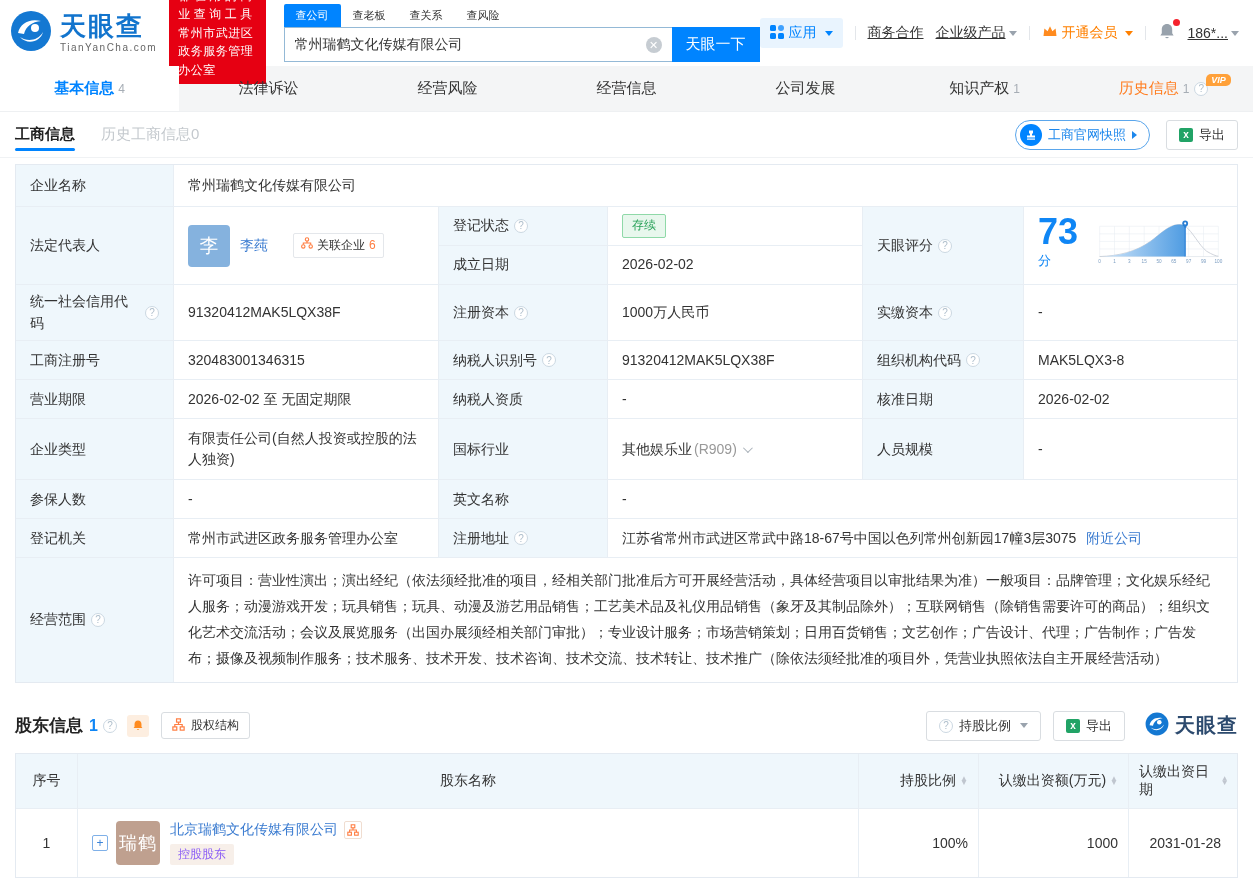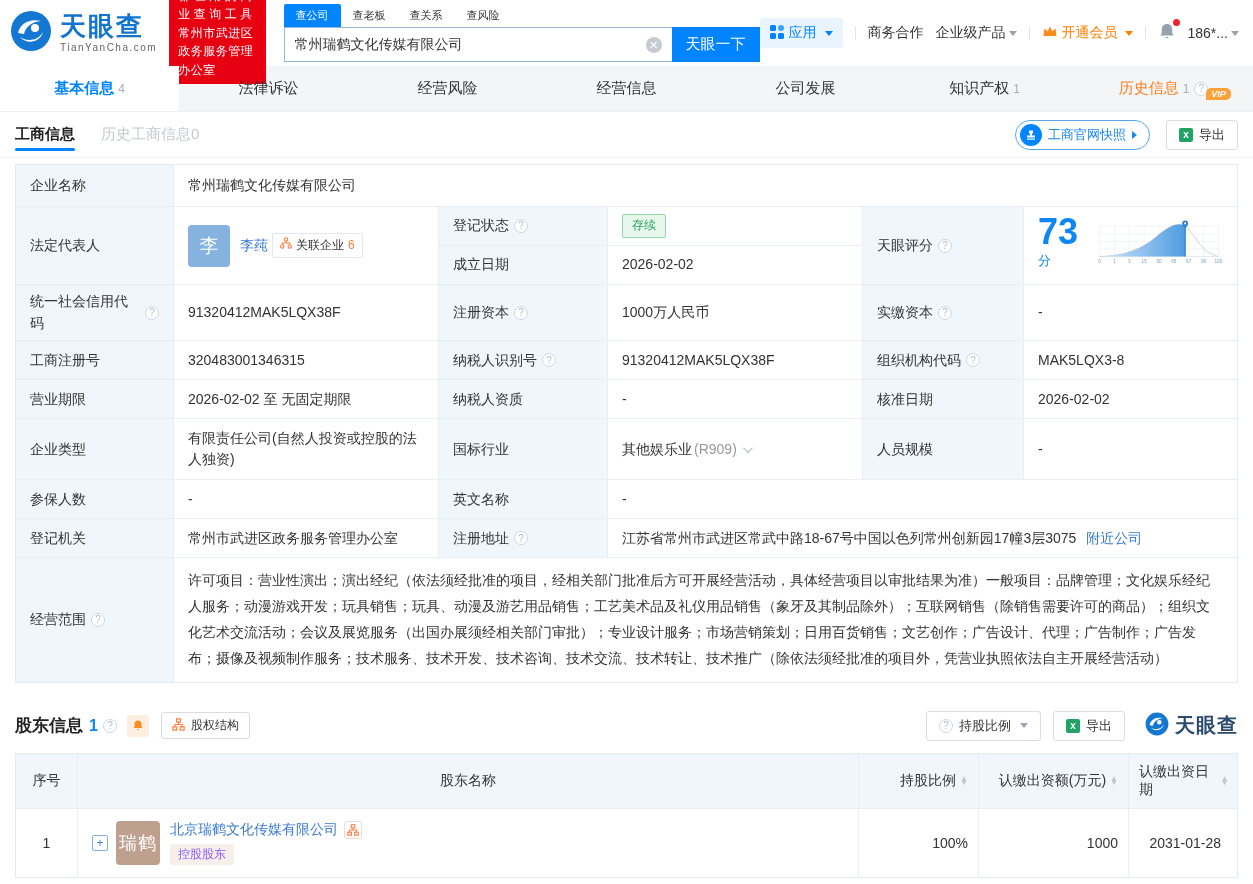--- a/index.html
+++ b/index.html
@@ -22,31 +22,31 @@
   .sinput { width:388px; height:35px; border:1px solid #94b9d6; border-right:none; padding:0 30px 0 10px; font-size:14px; color:#333; outline:none; font-family:inherit; }
   .sclear { width:16px; height:16px; border-radius:50%; background:#c6ccd2; color:#fff; font-size:11px; display:flex; align-items:center; justify-content:center; margin-left:-26px; margin-top:10px; cursor:pointer; z-index:2; }
   .sbtn { width:88px; height:35px; background:#0084ff; color:#fff; font-size:15px; border:none; cursor:pointer; margin-left:10px; font-family:inherit; }
   .hmenu { margin-left:auto; display:flex; align-items:center; gap:12px; font-size:14px; color:#333; white-space:nowrap; }
   .hm-sep { width:1px; height:14px; background:#e3e6ea; }
   .apps-chip { display:flex; align-items:center; gap:5px; background:#e9f4fe; color:#0084ff; padding:6px 10px; border-radius:3px; cursor:pointer; }
   .caret { display:inline-block; width:0; height:0; border-left:4px solid transparent; border-right:4px solid transparent; border-top:5px solid #9aa3ad; margin-left:3px; }
   .apps-chip .caret { border-top-color:#0084ff; }
   .vip-link { color:#ff8000; display:flex; align-items:center; gap:4px; cursor:pointer; }
   .vip-link .caret { border-top-color:#ff8000; }
-  .hm-item { cursor:pointer; display:flex; align-items:center; }
+  .hm-item { cursor:pointer; display:flex; align-items:center;text-decoration:underline; }
   .bell-wrap { position:relative; cursor:pointer; }
   .bell-dot { position:absolute; top:-3px; right:-4px; width:7px; height:7px; border-radius:50%; background:#f5222d; }
 
   
   .nav { height:46px; background:#f4f5f6; display:flex; border-bottom:1px solid #eef0f2; }
   .nav-tab { flex:1; display:flex; align-items:center; justify-content:center; font-size:15px; color:#333; cursor:pointer; position:relative; }
   .nav-tab.act { background:#fff; color:#0084ff; font-weight:bold; }
   .nav-cnt { font-size:12px; color:#a6adb5; margin-left:4px; font-weight:normal; }
   .nav-tab.hist { color:#ff7d20; }
-  .vip-badge { position:absolute; top:22px; margin-left:110px; background:#ffa13a; color:#fff; font-size:9px; font-weight:bold; font-style:italic; padding:1px 5px; border-radius:5px 5px 5px 0; }
+  .vip-badge { position:absolute; top:8px; margin-left:110px; background:#ffa13a; color:#fff; font-size:9px; font-weight:bold; font-style:italic; padding:1px 5px; border-radius:5px 5px 5px 0; }
   .q { display:inline-flex; width:14px; height:14px; border:1px solid #ccd8e2; border-radius:50%; color:#aebecb; font-size:10px; align-items:center; justify-content:center; margin-left:5px; flex:none; background:#fff; }
 
   
   .subnav { height:46px; display:flex; align-items:center; padding:0 15px; border-bottom:1px solid #f0f2f4; }
   .sub-tab { font-size:15px; color:#c4c9ce; margin-right:26px; cursor:pointer; height:100%; display:flex; align-items:center; position:relative; }
   .sub-tab.act { color:#222; font-weight:bold; }
   .sub-tab.act::after { content:""; position:absolute; left:0; right:0; bottom:6px; height:3px; background:#0084ff; border-radius:2px; }
   .sub-actions { margin-left:auto; display:flex; align-items:center; gap:16px; }
   .snap-btn { display:flex; align-items:center; gap:6px; border:1px solid #5aa6ec; border-radius:16px; padding:3px 12px 3px 4px; color:#1c87ec; font-size:13px; cursor:pointer; background:#fff; }
   .snap-ic { width:22px; height:22px; border-radius:50%; background:#0084ff; color:#fff; display:flex; align-items:center; justify-content:center; }
@@ -62,21 +62,21 @@
   .c.lb { background:#eff7fc; }
   .c.blk { display:block; padding:10px 14px; }
   .t-row.bottom .c { border-bottom:none; }
   .r1 { grid-template-rows:42px; }
   .r6 .c { min-height:61px; }
   .t-row2 { display:grid; grid-template-columns:158px 265px 169px 255px 161px 1fr; grid-template-rows:39px 39px; }
   .t-row2 .c { min-height:39px; }
   .span2 { grid-row:1 / 3; }
   .link { color:#3a7bd0; cursor:pointer; text-decoration:none; }
   .avatar { width:42px; height:42px; border-radius:4px; background:#85b2de; color:#fff; font-size:19px; display:flex; align-items:center; justify-content:center; flex:none; }
-  .rel-badge { display:inline-flex; align-items:center; gap:4px; border:1px solid #e4e7eb; border-radius:2px; padding:2px 7px; font-size:12px; color:#333; margin-left:4px; cursor:pointer; background:#fff; }
+  .rel-badge { display:inline-flex; align-items:center; gap:4px; border:1px solid #e4e7eb; border-radius:2px; padding:2px 7px; font-size:12px; color:#333; margin-left:25px; cursor:pointer; background:#fff; }
   .rel-badge .cnt { color:#ff7d41; }
   .tag-green { display:inline-block; background:#e8f7ed; border:1px solid #8fd9a8; color:#2aa25a; font-size:12px; padding:1px 9px; border-radius:2px; line-height:1.6; }
   .score-cell { gap:10px; }
   .score-num { font-size:36px; font-weight:bold; color:#0f86f5; line-height:1; }
   .score-unit { font-size:13px; color:#0f86f5; vertical-align:super; }
   .gray { color:#999; }
   .chev-sm { display:inline-block; width:7px; height:7px; border-right:1.5px solid #aab2ba; border-bottom:1.5px solid #aab2ba; transform:rotate(45deg) translateY(-2px); margin-left:6px; }
   .scope-txt { font-size:14px; line-height:1.85; color:#333; }
 
   

